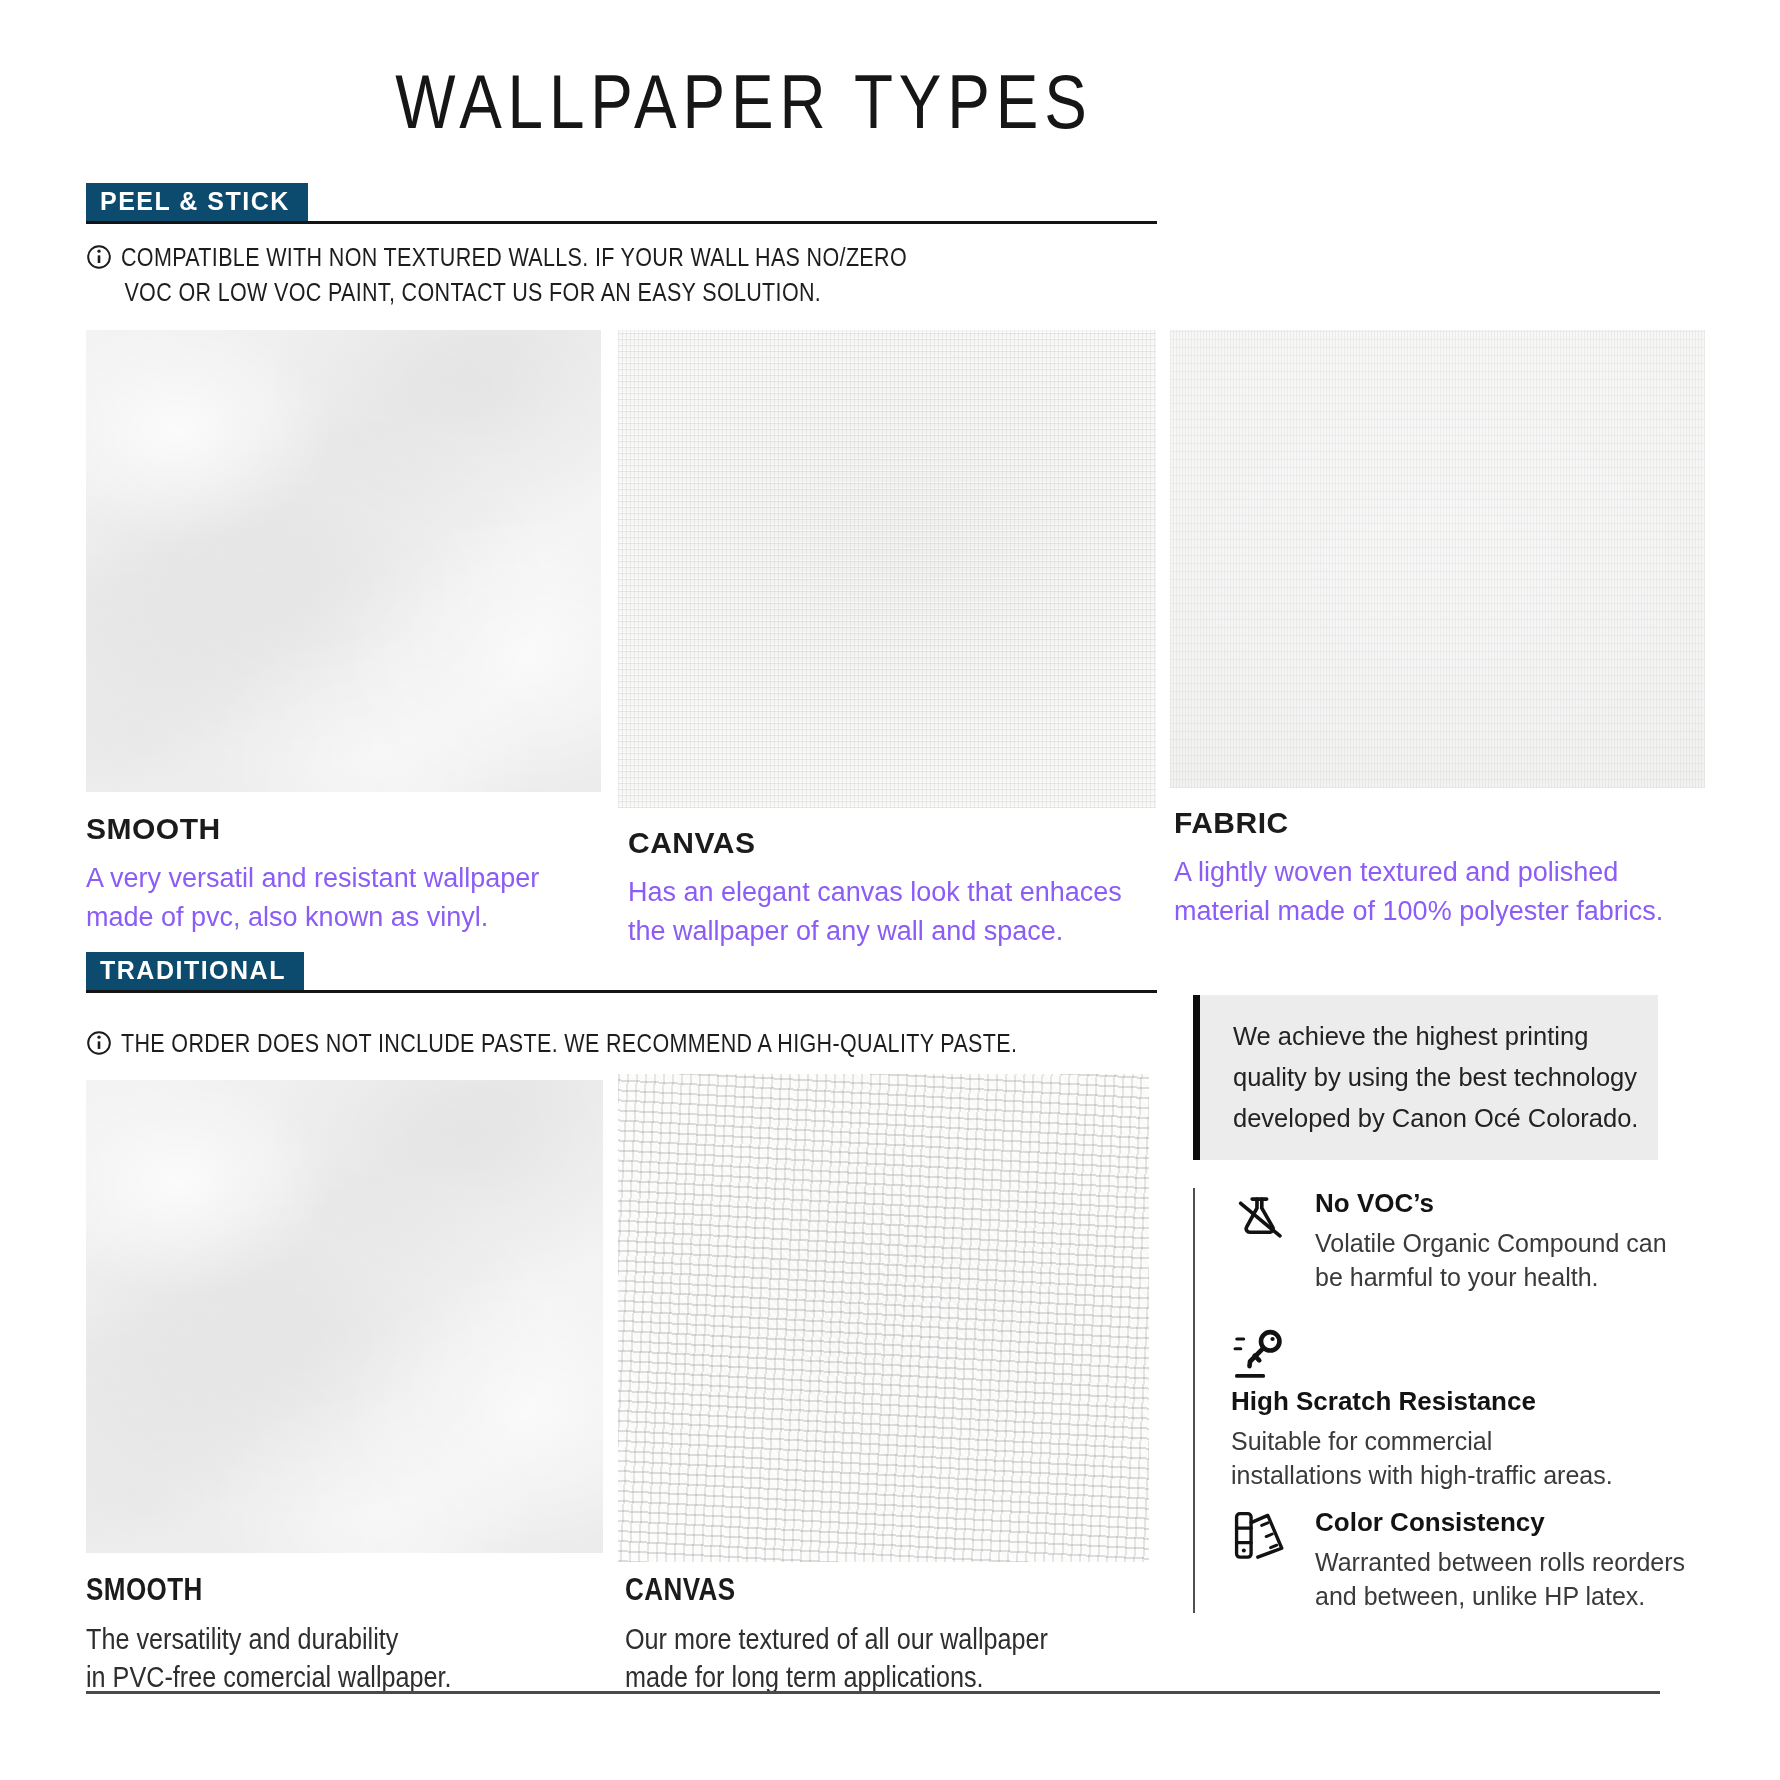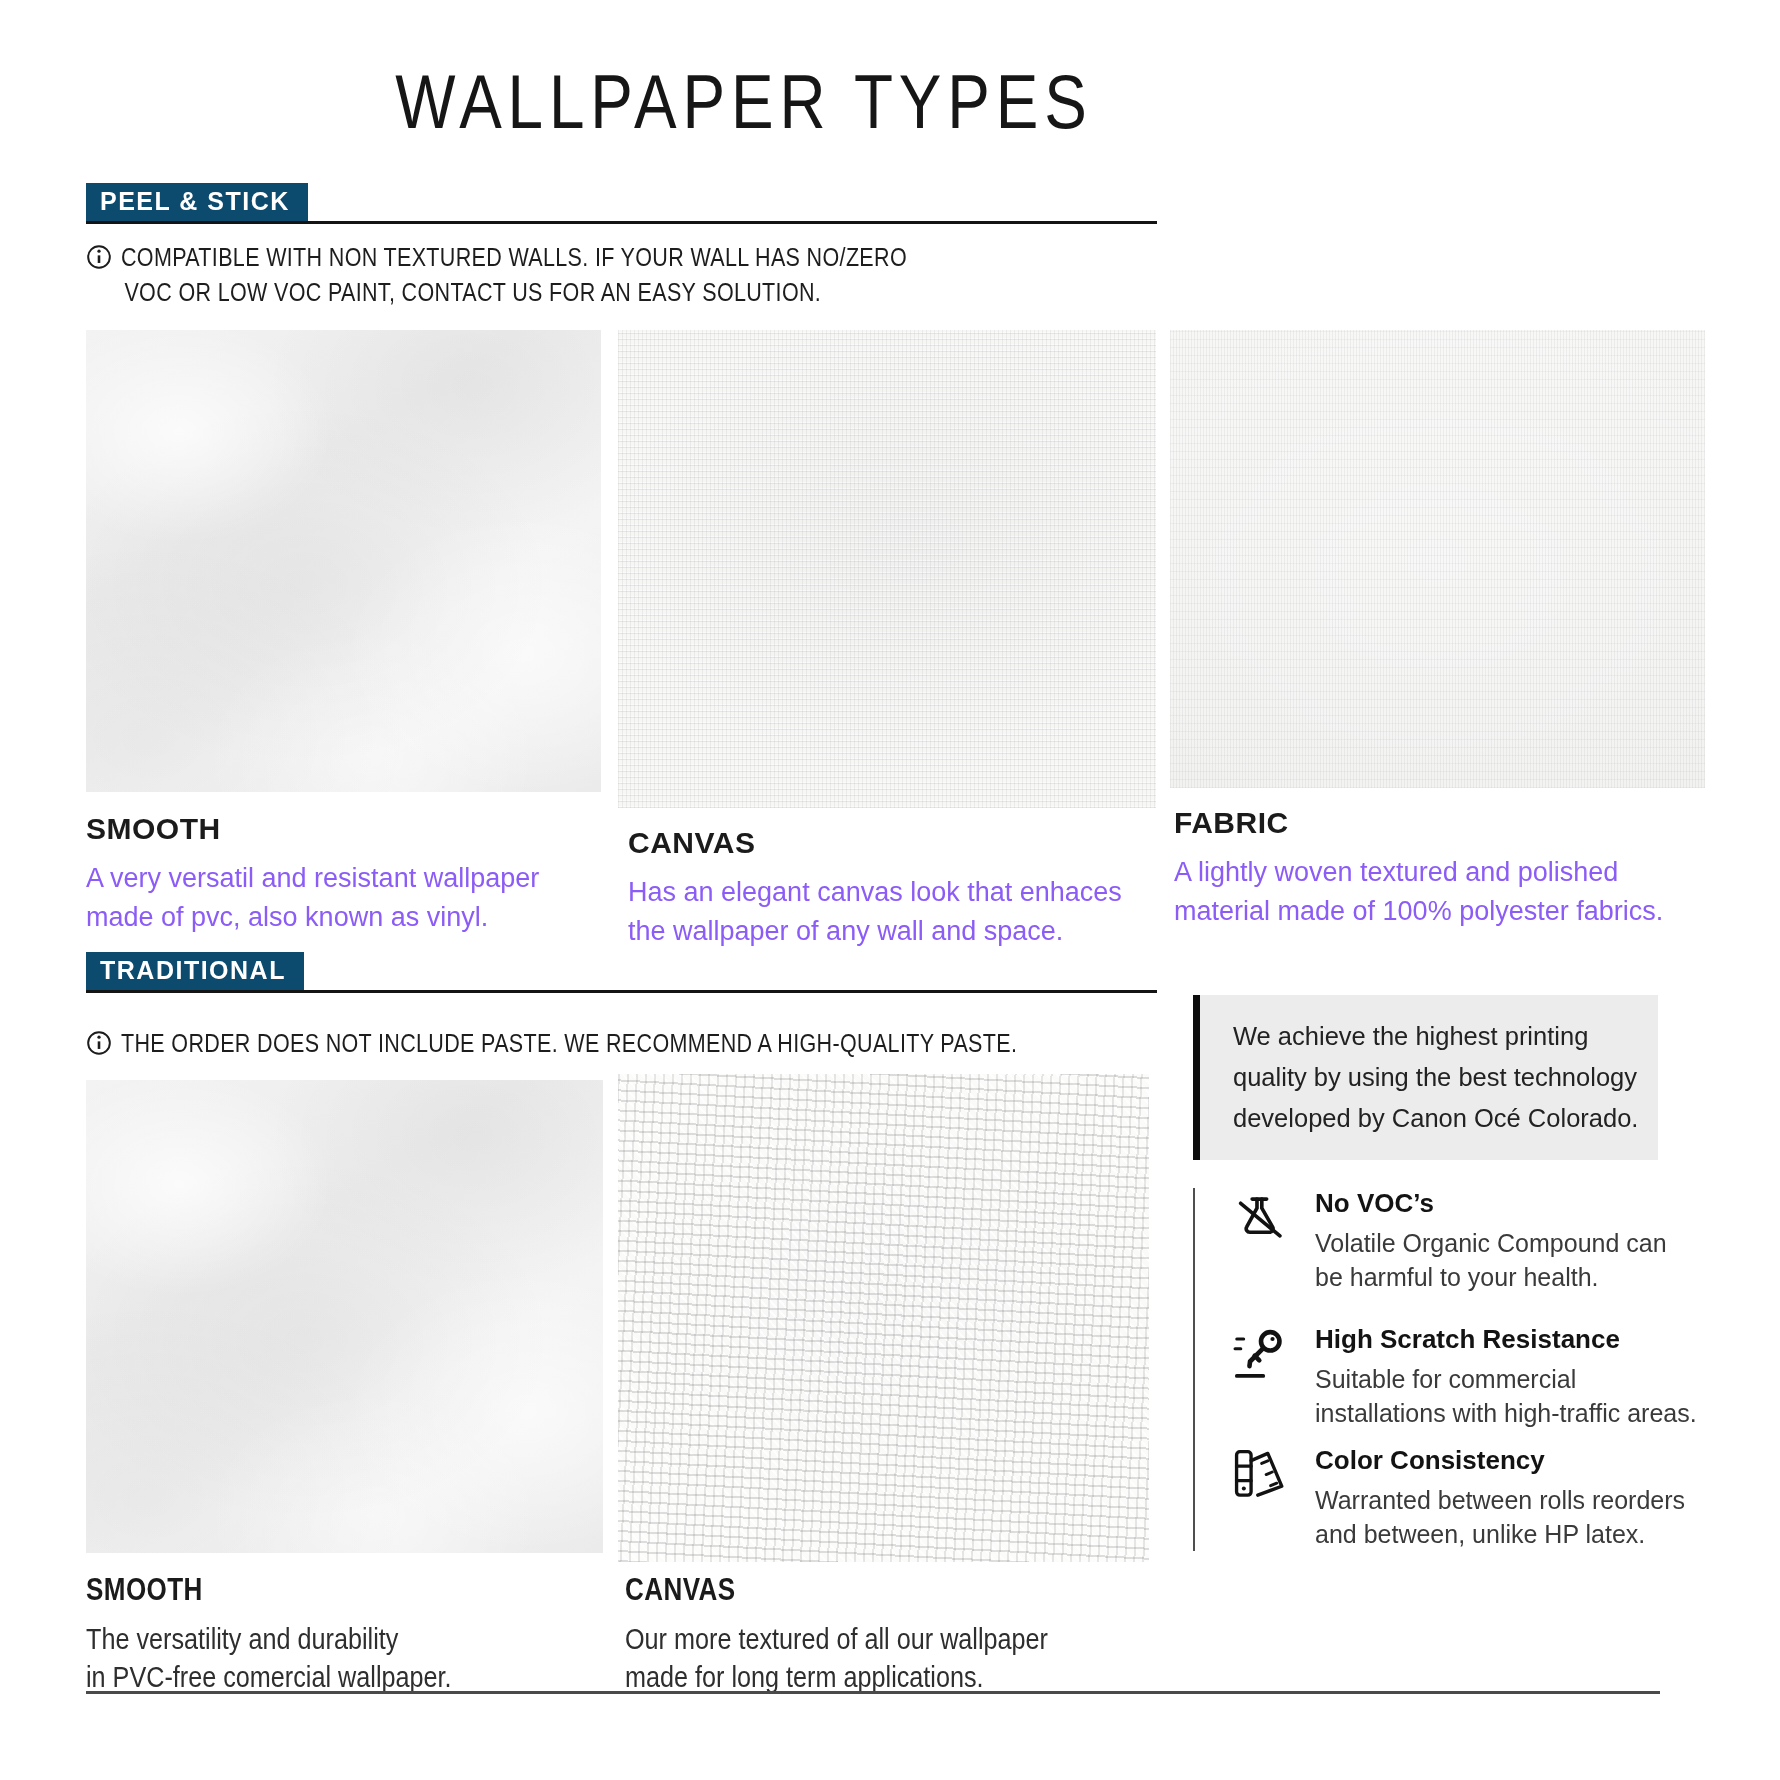--- a/index.html
+++ b/index.html
@@ -104,21 +104,21 @@
     padding:21px 24px 21px 33px;font-size:25.5px;line-height:41px;color:#222222;
   }
   .features{
     position:absolute;left:1193px;top:1188px;width:505px;
     border-left:2px solid #4f4f4f;box-sizing:border-box;
   }
   .feature{display:flex;align-items:flex-start;padding-left:36px;}
   .feature .f-icon{flex:none;width:62px;margin-right:22px;margin-top:2px;}
   .f-title{font-size:26px;font-weight:700;color:#131313;margin:0 0 7px 0;}
   .f-desc{font-size:25px;line-height:34px;color:#3a3a3a;}
-  .gap-a{margin-bottom:30px;} .gap-b{margin-bottom:15px;} .gap-c{margin-bottom:15px;}
+  .gap-a{margin-bottom:30px;} .gap-b{margin-bottom:15px;} .gap-c{margin-bottom:15px;flex-direction:column;}
 
   
   .bottom-rule{position:absolute;left:86px;top:1691px;width:1574px;height:3px;background:#4a4a4a;}
 </style>
 </head>
 <body>
 
 <div class="page">
 
   <div class="title">WALLPAPER TYPES</div>

